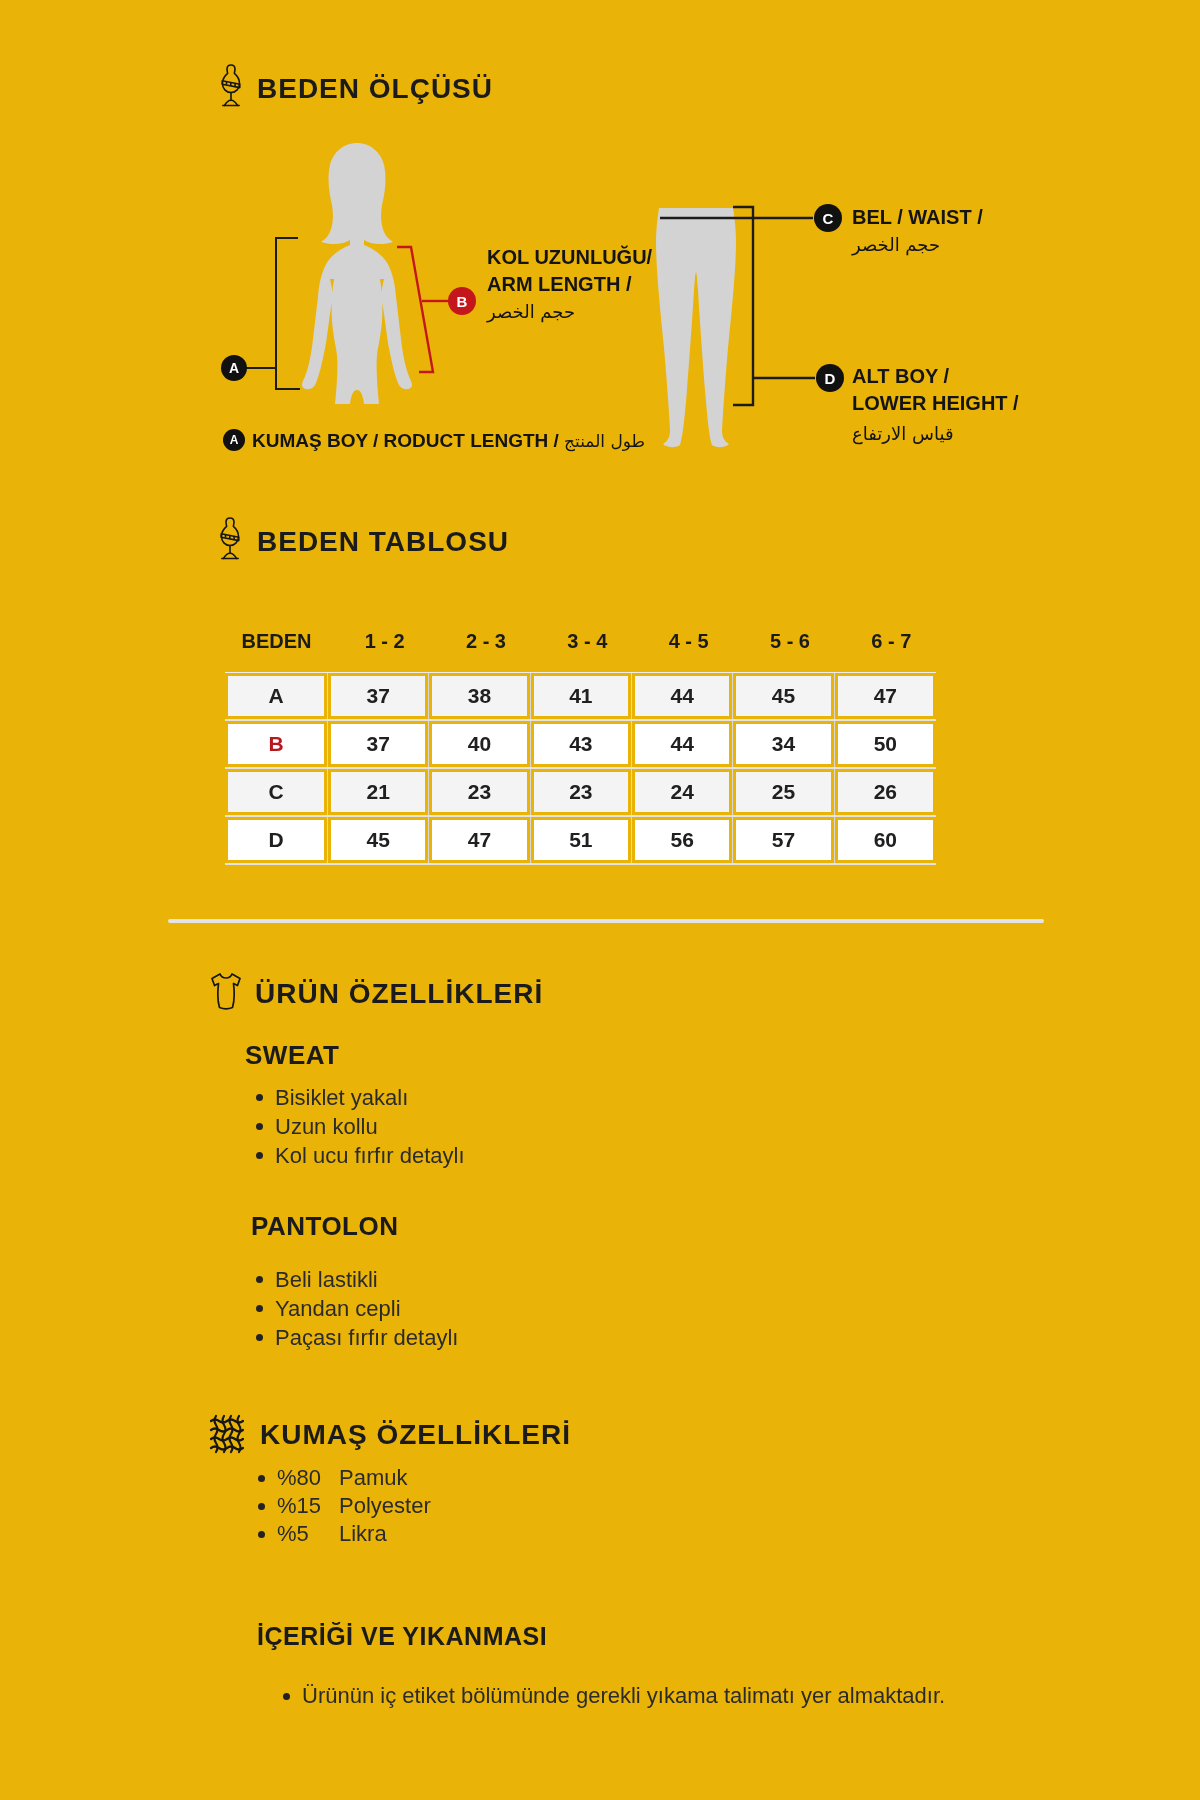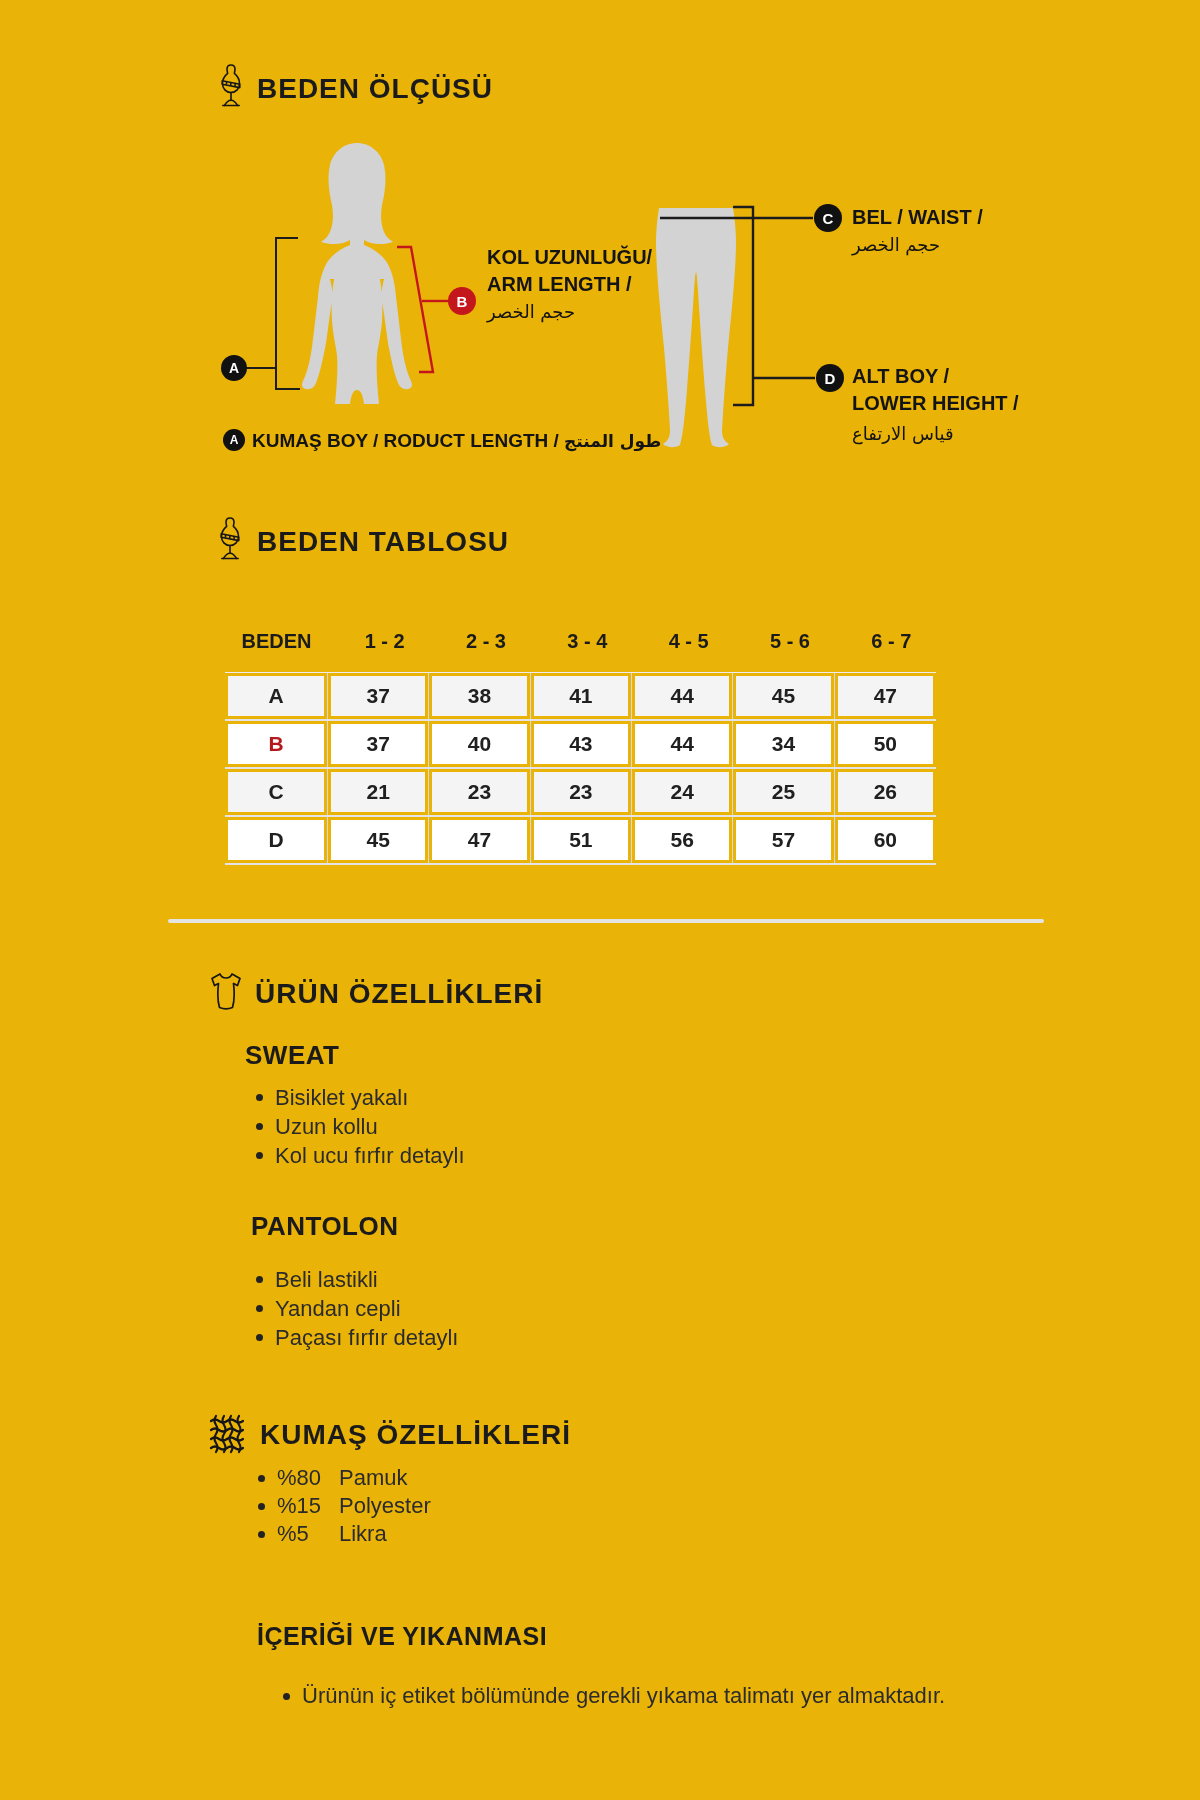--- a/index.html
+++ b/index.html
@@ -17,21 +17,21 @@
   .badge.black{background:#111111;}
   .badge.red{background:#c4171c;}
   .badge-26{width:26px;height:26px;font-size:14px;}
   .badge-28{width:28px;height:28px;font-size:15px;}
   .badge-22{width:22px;height:22px;font-size:12px;}
 
   
   .diag-label{font-size:20px;font-weight:bold;line-height:27px;color:#141414;white-space:nowrap;}
   .diag-label .ar{font-weight:normal;font-size:18px;font-family:"DejaVu Sans",sans-serif;}
   .caption{font-size:19px;font-weight:bold;color:#141414;white-space:nowrap;line-height:24px;}
-  .caption .ar{font-weight:bold;font-size:17px;font-family:"DejaVu Sans",sans-serif;}
+  .caption .ar{font-weight:normal;font-size:17px;font-family:"DejaVu Sans",sans-serif;}
 
   
   .tbl-head{display:grid;grid-template-columns:103px repeat(6,1fr);width:711px;height:34px;gap:12px;}
   .tbl-head div{display:flex;align-items:center;justify-content:center;
                 font-size:20px;font-weight:bold;color:#1b1b1b;}
   .tbl-body{width:711px;}
   .tbl-row{display:grid;grid-template-columns:103px repeat(6,1fr);height:46px;}
   .tbl-row + .tbl-row{border-top:2px solid #e3e3e3;}
   .tbl-body{border-top:1px solid #ededed;border-bottom:2px solid #e3e3e3;}
   .tbl-cell{display:flex;align-items:center;justify-content:center;

